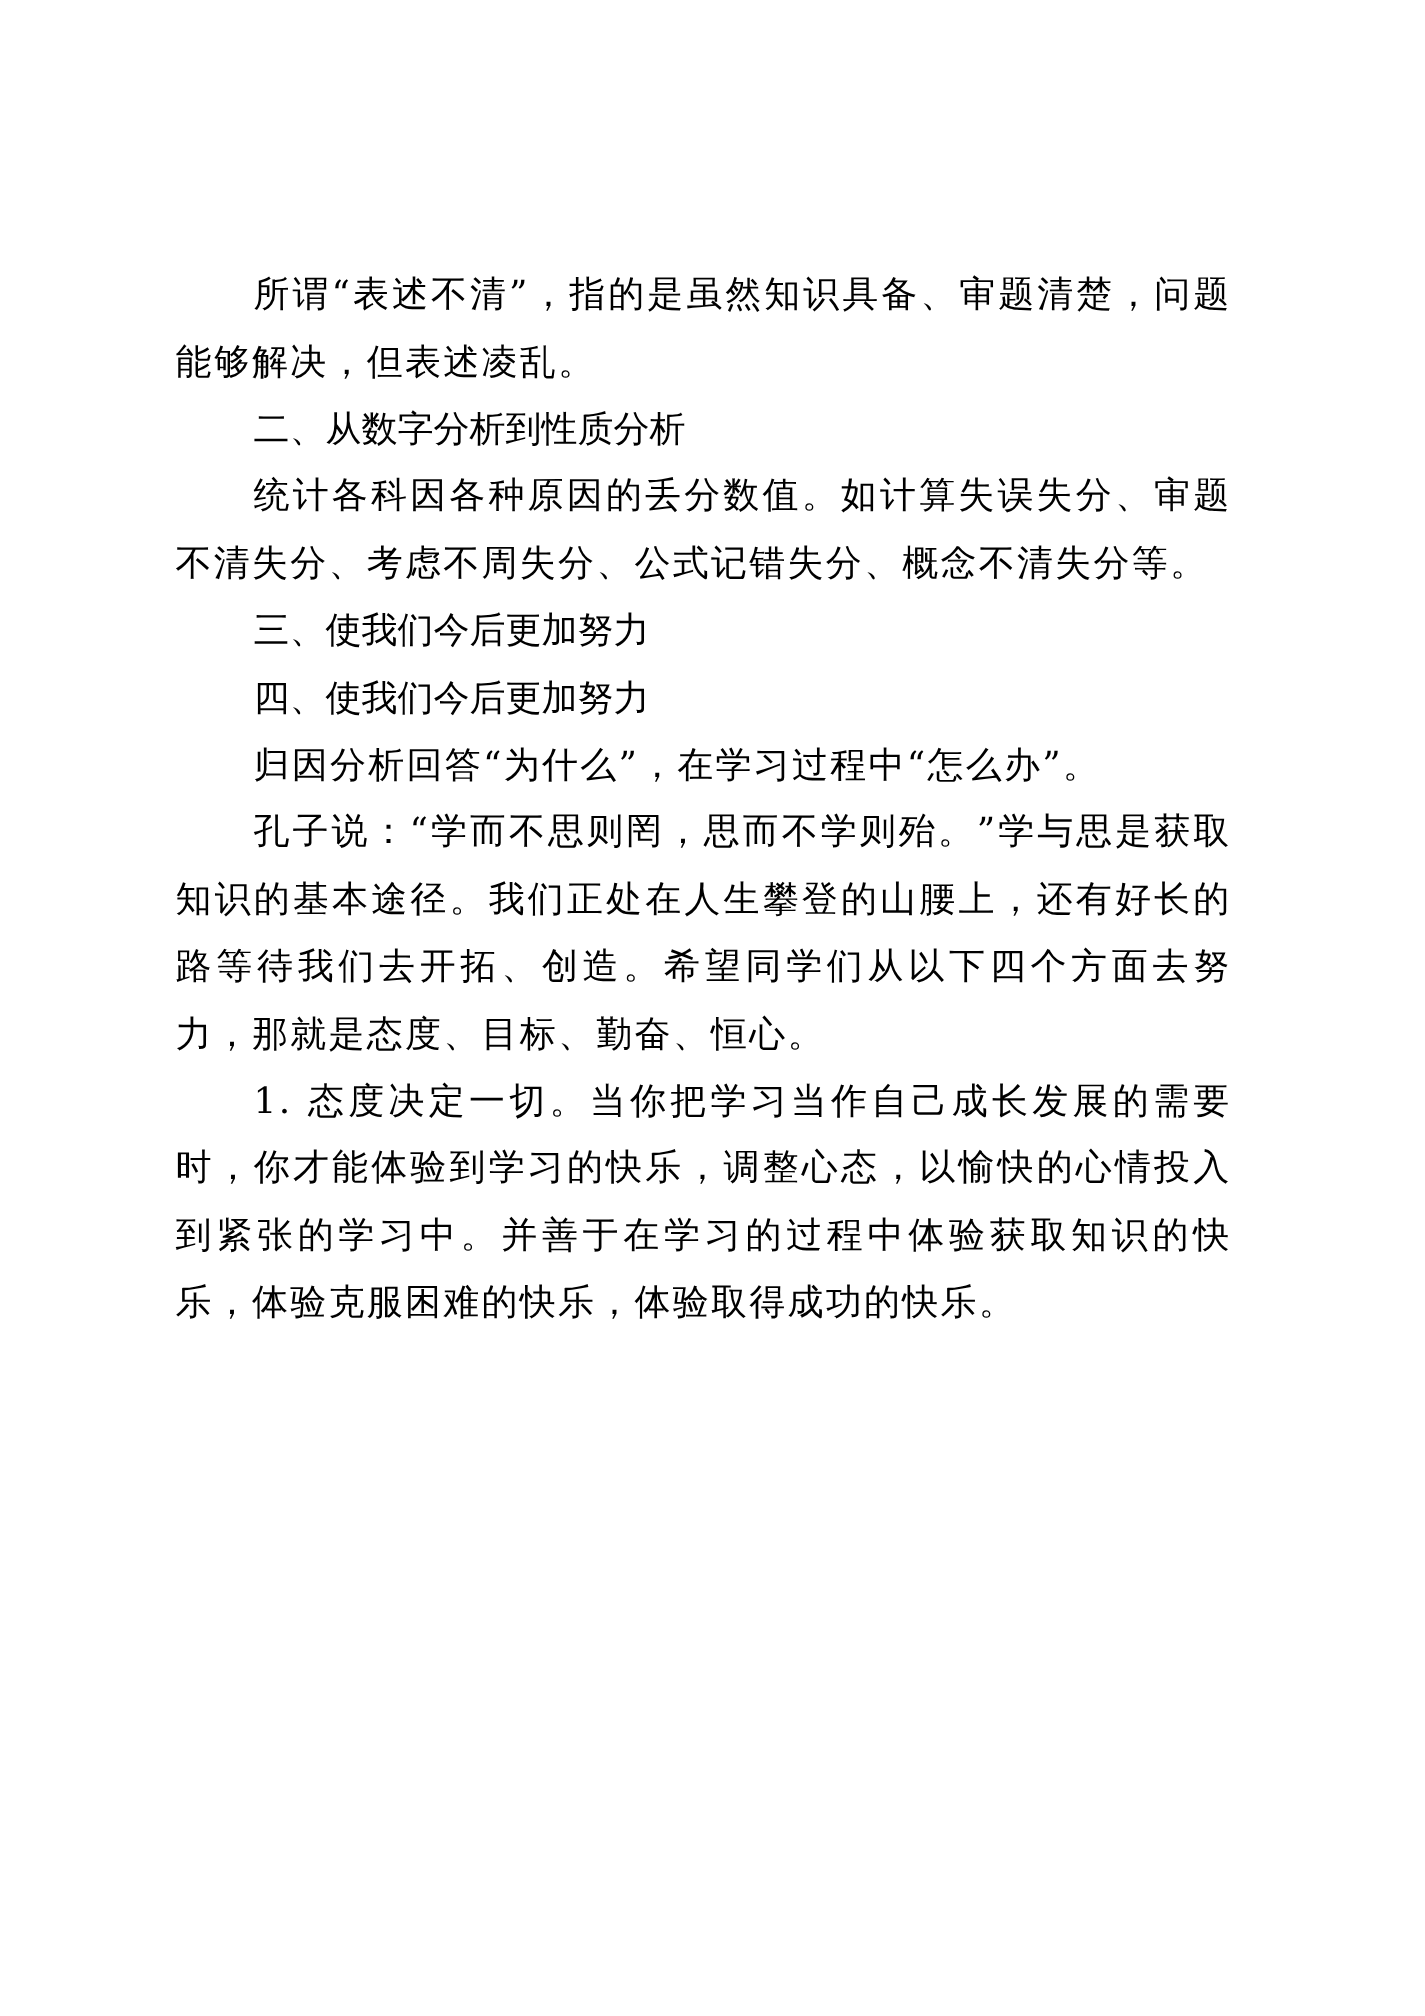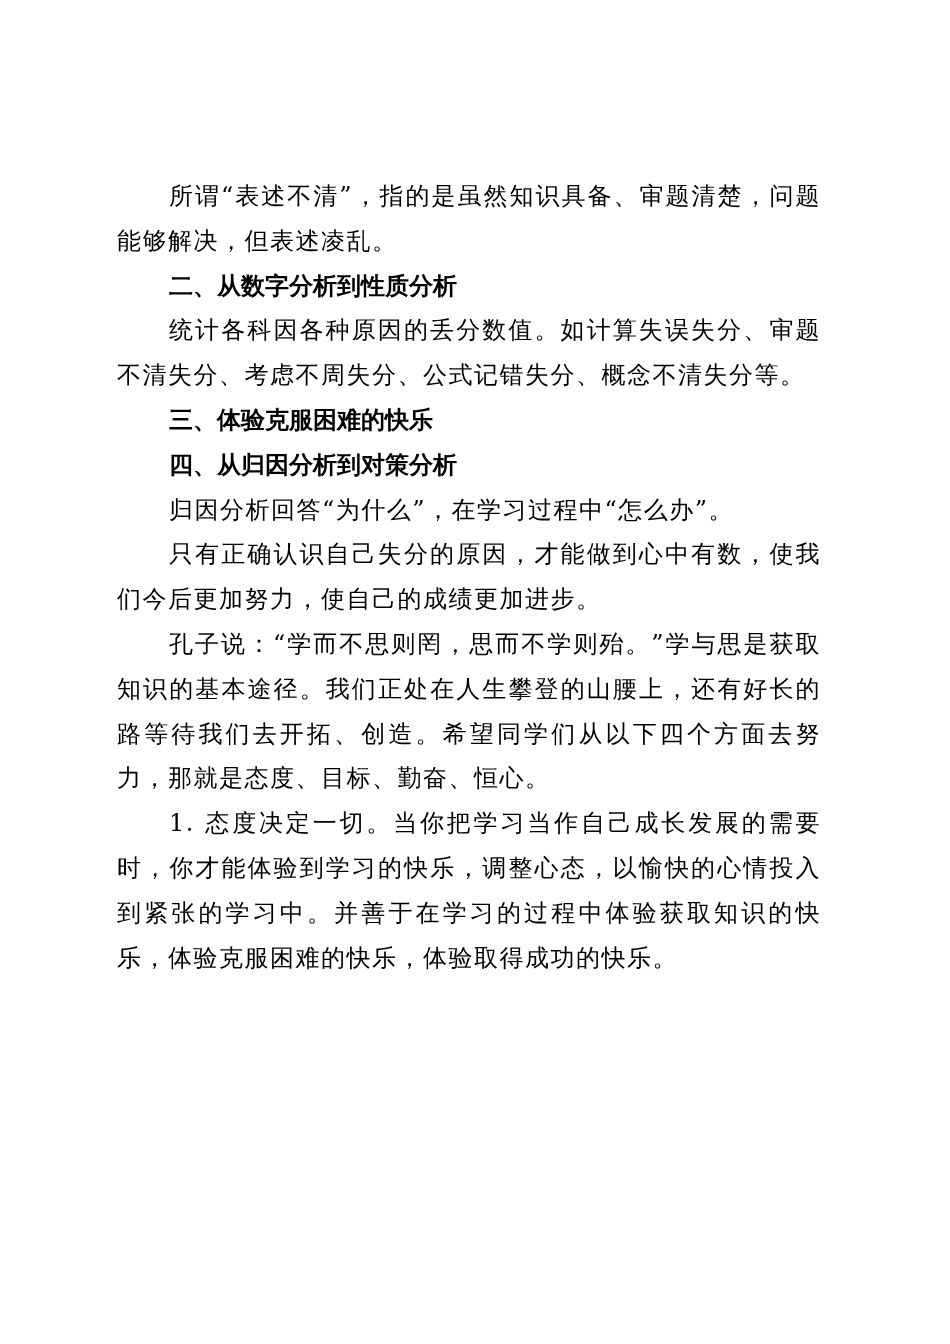--- a/index.html
+++ b/index.html
@@ -19,30 +19,29 @@
     .p {
       margin: 0;
       text-indent: 52px;
       text-align: justify;
       text-align-last: left;
     }
     .h {
       margin: 0;
       text-indent: 52px;
       font-family: "DejaVu Sans", "Liberation Sans", sans-serif;
-      font-weight: bold;
+      font-weight: normal;
       letter-spacing: 0px;
     }
   </style>
 </head>
 <body>
 
 <div class="page">
   <p class="p">所谓“表述不清”，指的是虽然知识具备、审题清楚，问题能够解决，但表述凌乱。</p>
   <p class="h">二、从数字分析到性质分析</p>
   <p class="p">统计各科因各种原因的丢分数值。如计算失误失分、审题不清失分、考虑不周失分、公式记错失分、概念不清失分等。</p>
-  <p class="h">三、体验克服困难的快乐</p>
-  <p class="h">四、从归因分析到对策分析</p>
+  <p class="h">三、使我们今后更加努力</p>
+  <p class="h">四、使我们今后更加努力</p>
   <p class="p">归因分析回答“为什么”，在学习过程中“怎么办”。</p>
-  <p class="p">只有正确认识自己失分的原因，才能做到心中有数，使我们今后更加努力，使自己的成绩更加进步。</p>
   <p class="p">孔子说：“学而不思则罔，思而不学则殆。”学与思是获取知识的基本途径。我们正处在人生攀登的山腰上，还有好长的路等待我们去开拓、创造。希望同学们从以下四个方面去努力，那就是态度、目标、勤奋、恒心。</p>
   <p class="p">1. 态度决定一切。当你把学习当作自己成长发展的需要时，你才能体验到学习的快乐，调整心态，以愉快的心情投入到紧张的学习中。并善于在学习的过程中体验获取知识的快乐，体验克服困难的快乐，体验取得成功的快乐。</p>
 </div>
 
 </body></html>

